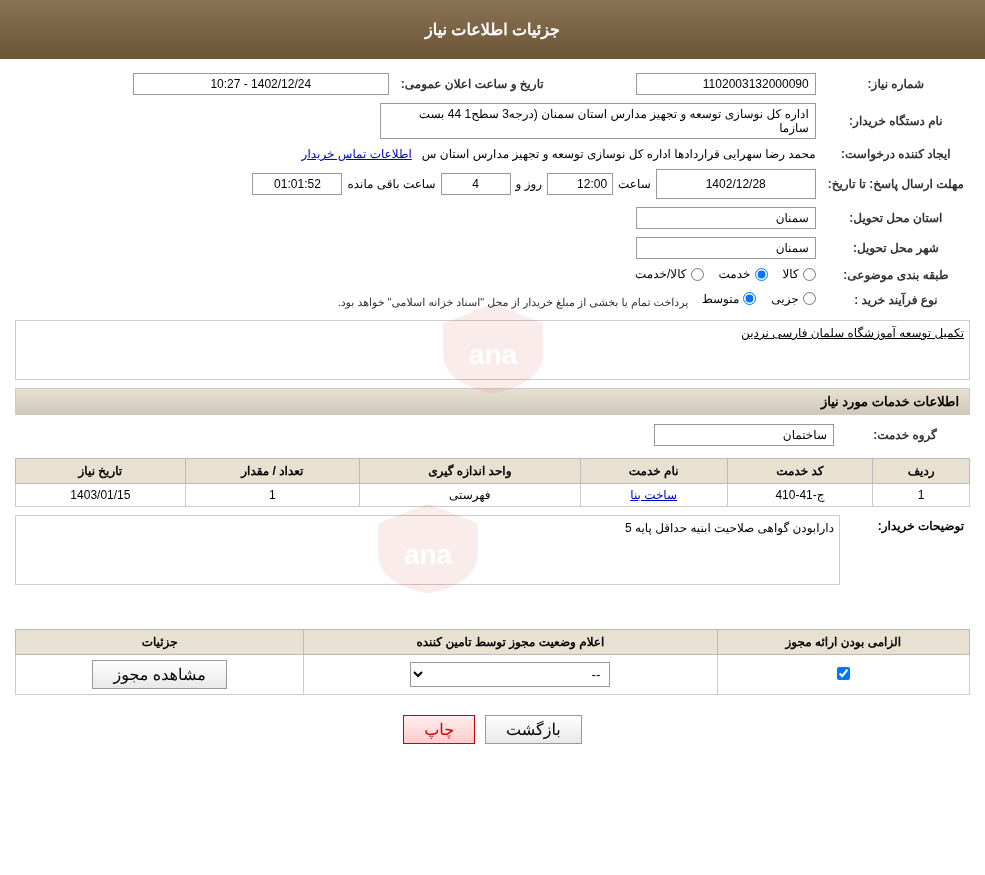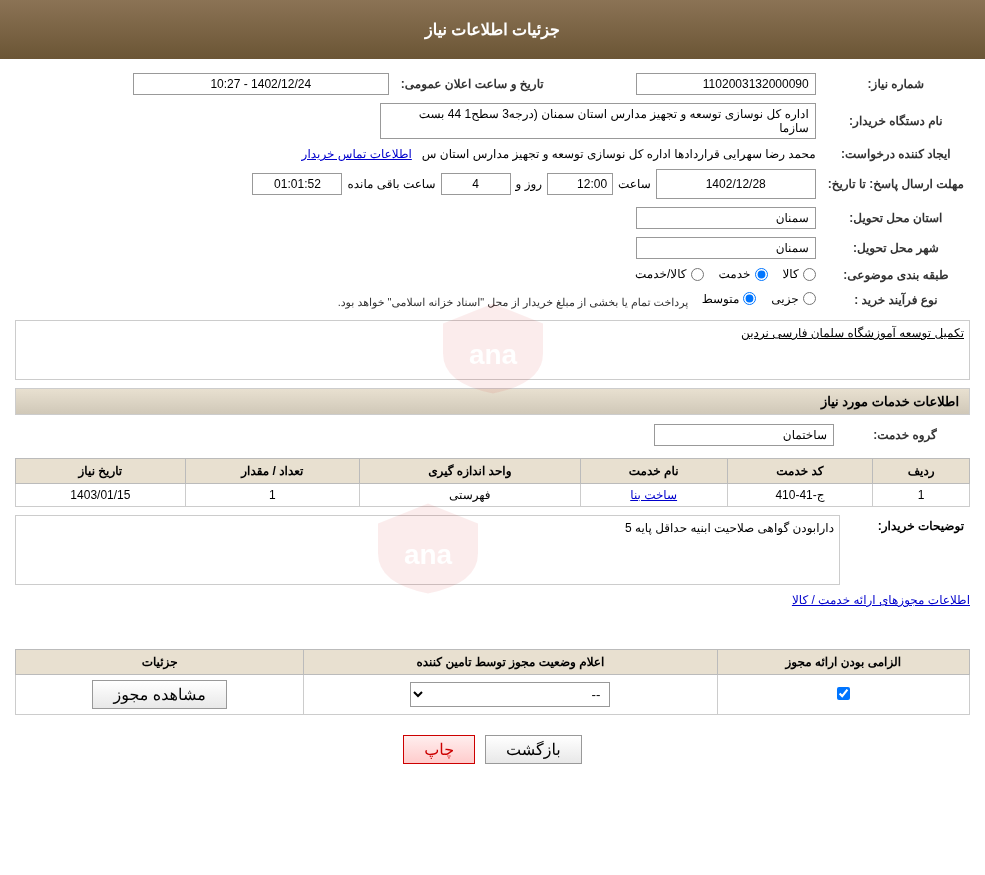--- a/index.html
+++ b/index.html
@@ -355,21 +355,20 @@
         <div style="position:absolute; left:50%; top:50%; transform:translate(-50%,-50%); opacity:0.07; pointer-events:none;">
           <svg width="120" height="100" viewBox="0 0 120 100">
             <path d="M60 5 L10 25 L10 55 Q10 85 60 95 Q110 85 110 55 L110 25 Z" fill="#cc0000"></path>
             <text x="60" y="65" text-anchor="middle" font-size="28" fill="white" font-weight="bold">ana</text>
           </svg>
         </div>
         <span>دارابودن گواهی صلاحیت ابنیه حداقل پایه 5</span>
       </div>
     </div>
 
-    <div style="text-align:right; color:#0000cc; text-decoration:underline; margin: 8px 0 4px 0; cursor:pointer;">اطلاعات مجوزهای ارائه خدمت / کالا</div>
 
     <div style="height:30px;"></div>
 
     <table class="permissions-table">
       <thead>
         <tr>
           <th>الزامی بودن ارائه مجوز</th>
           <th>اعلام وضعیت مجوز توسط تامین کننده</th>
           <th>جزئیات</th>
         </tr>

